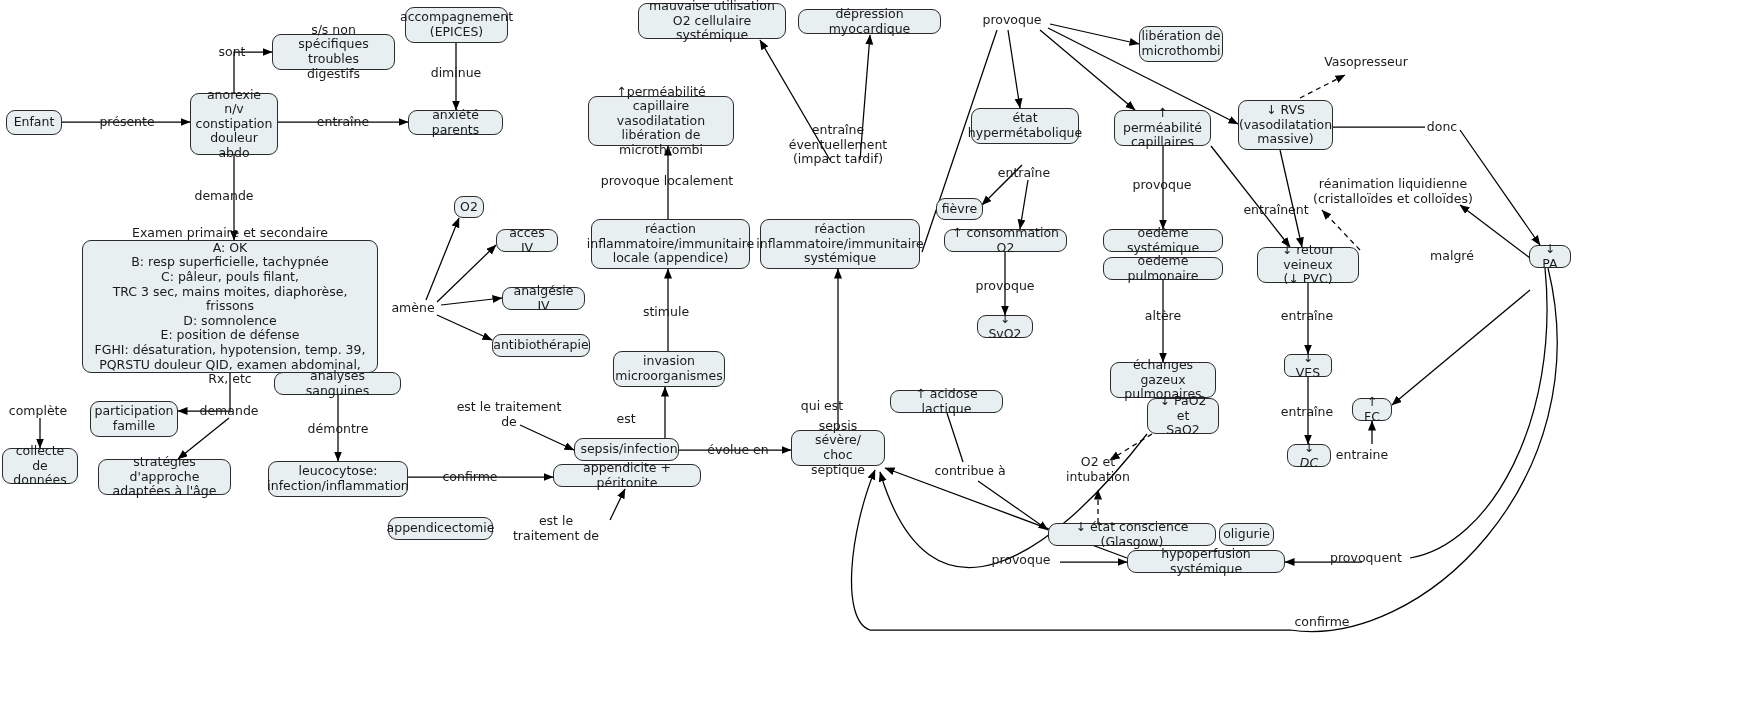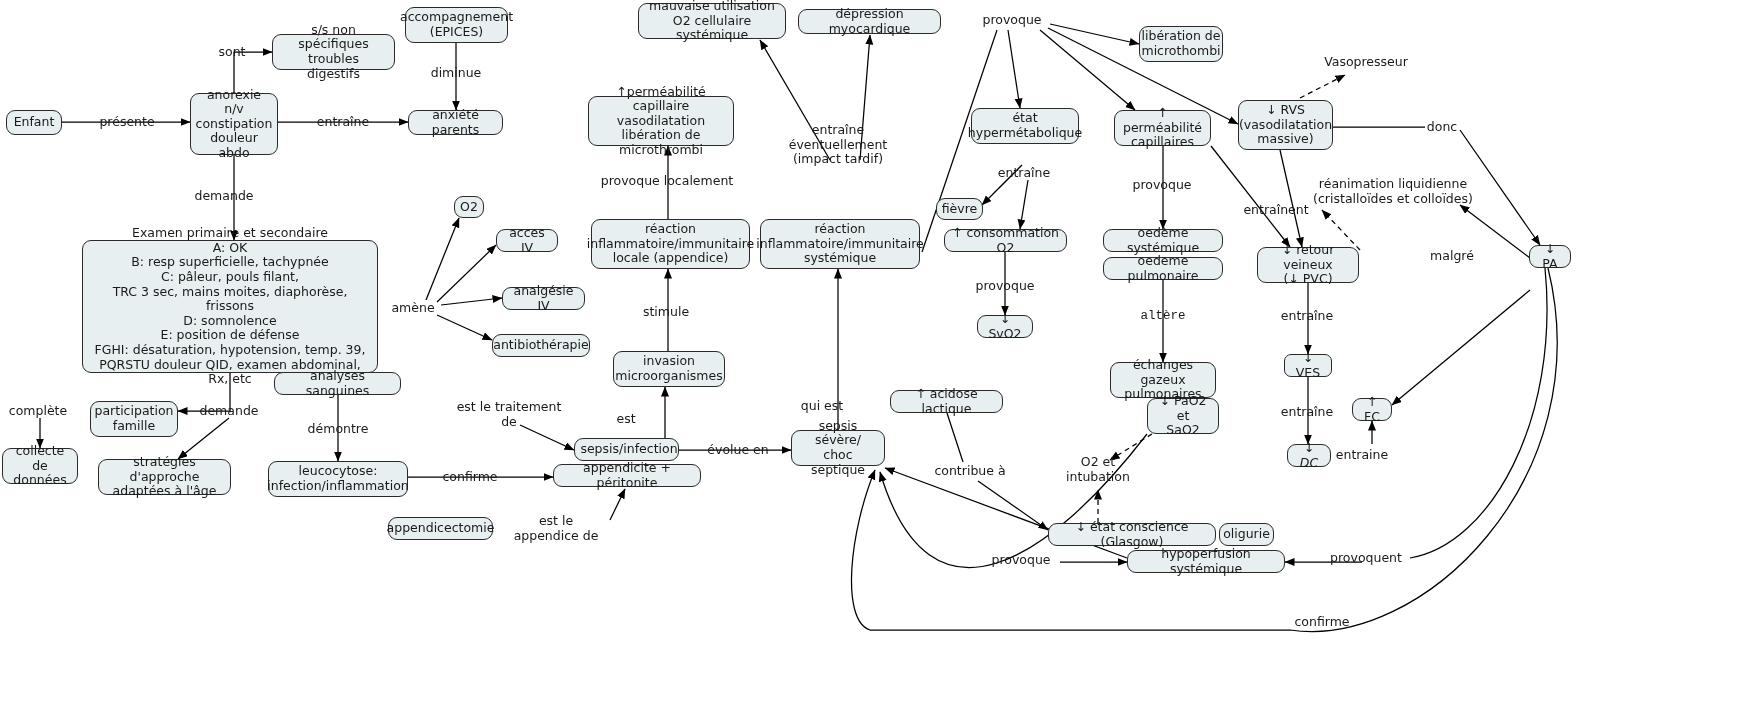--- a/index.html
+++ b/index.html
@@ -259,34 +259,34 @@
       <div class="label" style="left: 343px; top: 122px;">entraîne</div>
       <div class="label" style="left: 224px; top: 196px;">demande</div>
       <div class="label" style="left: 413px; top: 308px;">amène</div>
       <div class="label" style="left: 229px; top: 411px;">demande</div>
       <div class="label" style="left: 38px; top: 411px;">complète</div>
       <div class="label" style="left: 338px; top: 429px;">démontre</div>
       <div class="label" style="left: 470px; top: 477px;">confirme</div>
       <div class="label" style="left: 509px; top: 415px;">est le traitement
 de</div>
       <div class="label" style="left: 556px; top: 529px;">est le
-appendice de</div>
+traitement de</div>
       <div class="label" style="left: 626px; top: 419px;">est</div>
       <div class="label" style="left: 666px; top: 312px;">stimule</div>
       <div class="label" style="left: 667px; top: 181px;">provoque localement</div>
       <div class="label" style="left: 822px; top: 406px;">qui est</div>
       <div class="label" style="left: 738px; top: 450px;">évolue en</div>
       <div class="label" style="left: 838px; top: 145px;">entraîne
 éventuellement
 (impact tardif)</div>
       <div class="label" style="left: 1012px; top: 20px;">provoque</div>
       <div class="label" style="left: 1024px; top: 173px;">entraîne</div>
       <div class="label" style="left: 1005px; top: 286px;">provoque</div>
       <div class="label" style="left: 1162px; top: 185px;">provoque</div>
-      <div class="label" style="left: 1163px; top: 316px; font-family: Liberation Mono, monospace;">altère</div>
+      <div class="label" style="left: 1163px; top: 316px;">altère</div>
       <div class="label" style="left: 1276px; top: 210px;">entraînent</div>
       <div class="label" style="left: 1307px; top: 316px;">entraîne</div>
       <div class="label" style="left: 1307px; top: 412px;">entraîne</div>
       <div class="label" style="left: 1362px; top: 455px;">entraine</div>
       <div class="label" style="left: 1366px; top: 62px;">Vasopresseur</div>
       <div class="label" style="left: 1393px; top: 192px;">réanimation liquidienne
 (cristalloïdes et colloïdes)</div>
       <div class="label" style="left: 1442px; top: 127px;">donc</div>
       <div class="label" style="left: 1452px; top: 256px;">malgré</div>
       <div class="label" style="left: 970px; top: 471px;">contribue à</div>

